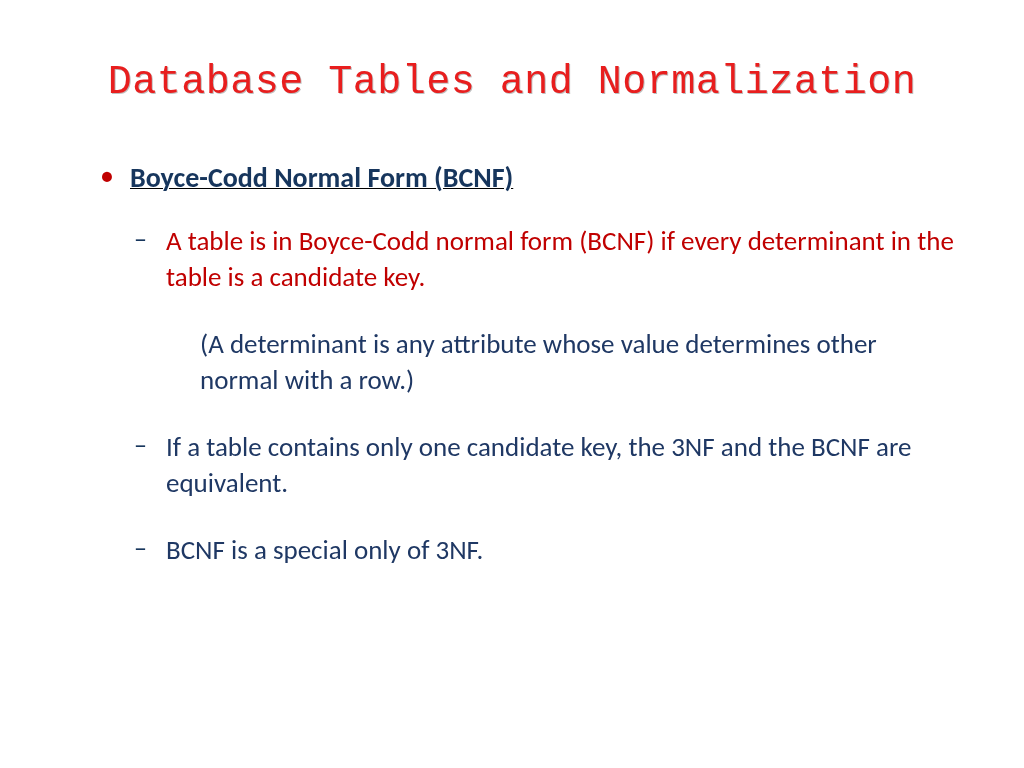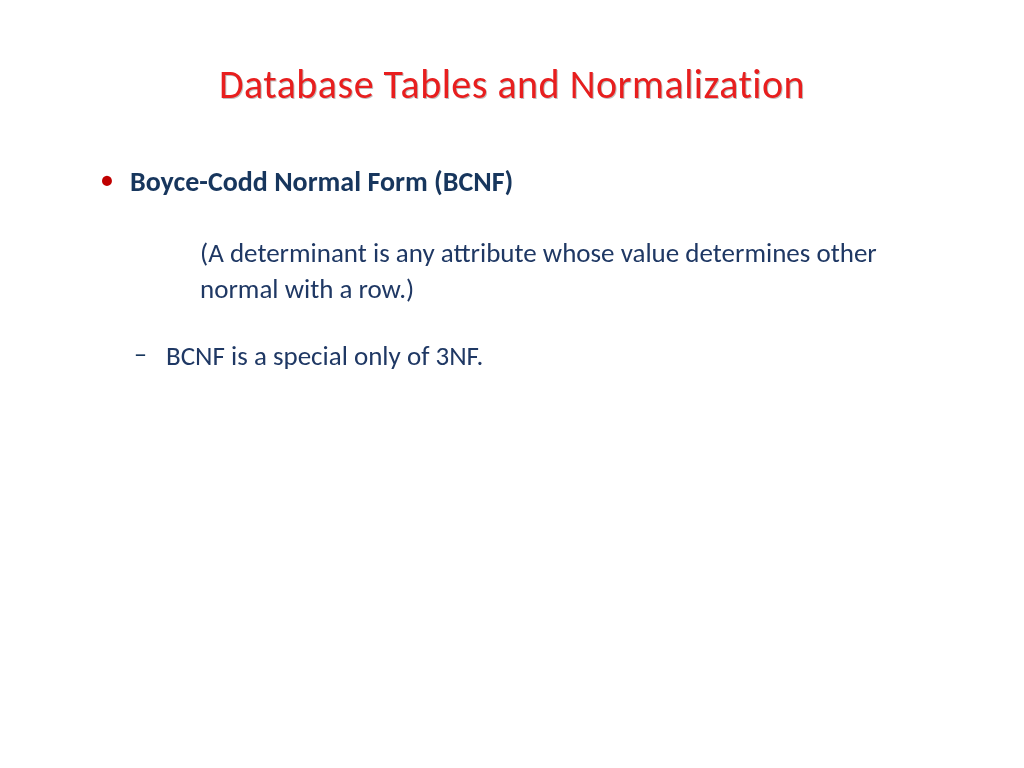--- a/index.html
+++ b/index.html
@@ -16,31 +16,33 @@
       overflow: hidden;
     }
     .slide-title {
       text-align: center;
       font-size: 40px;
       font-weight: 400;
       color: #e81e1e;
       text-shadow: 1px 1px 0 rgba(0,0,0,0.25);
       margin-bottom: 55px;
       letter-spacing: 0.5px;
+      font-family: Liberation Mono, monospace;
     }
     .content {
       padding-left: 30px;
     }
     ul {
       list-style: none;
     }
     .level1 {
       position: relative;
       padding-left: 30px;
-      margin-bottom: 36px;
+      margin-bottom: 28px;
+      text-decoration: underline;
     }
     .level1::before {
       content: "•";
       position: absolute;
       left: 0;
       top: -2px;
       color: #c00000;
       font-size: 28px;
     }
     .level1-text {
@@ -85,20 +87,26 @@
 
 <h1 class="slide-title">Database Tables and Normalization</h1>
 
 <div class="content">
   <ul>
     <li class="level1">
       <span class="level1-text">Boyce-Codd Normal Form (BCNF)</span>
     </li>
   </ul>
 
+  <div class="level2">
+    <div class="level2-text red-text">A table is in Boyce-Codd normal form (BCNF) if every determinant in the table is a candidate key.</div>
+  </div>
 
   <div class="indented-note">(A determinant is any attribute whose value determines other normal with a row.)</div>
 
+  <div class="level2">
+    <div class="level2-text blue-text">If a table contains only one candidate key, the 3NF and the BCNF are equivalent.</div>
+  </div>
 
   <div class="level2">
     <div class="level2-text blue-text">BCNF is a special only of 3NF.</div>
   </div>
 </div>
 
 </body></html>

